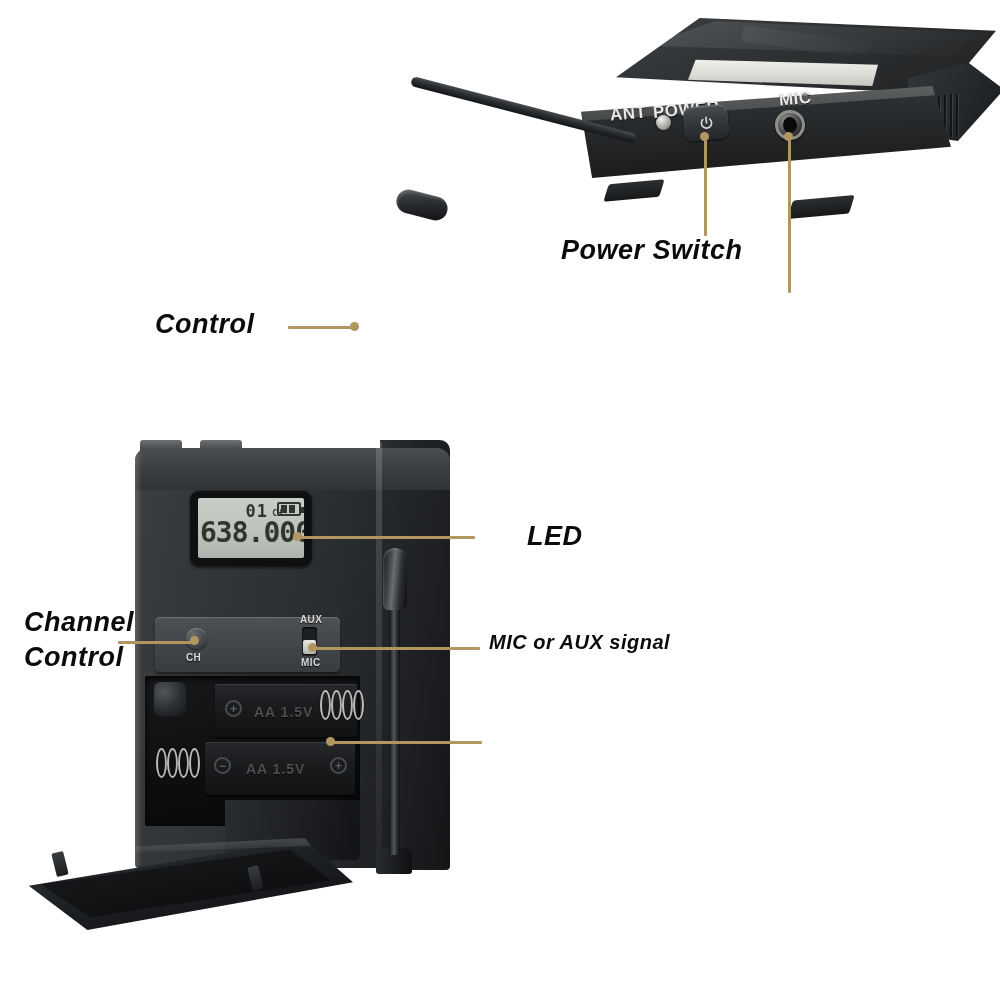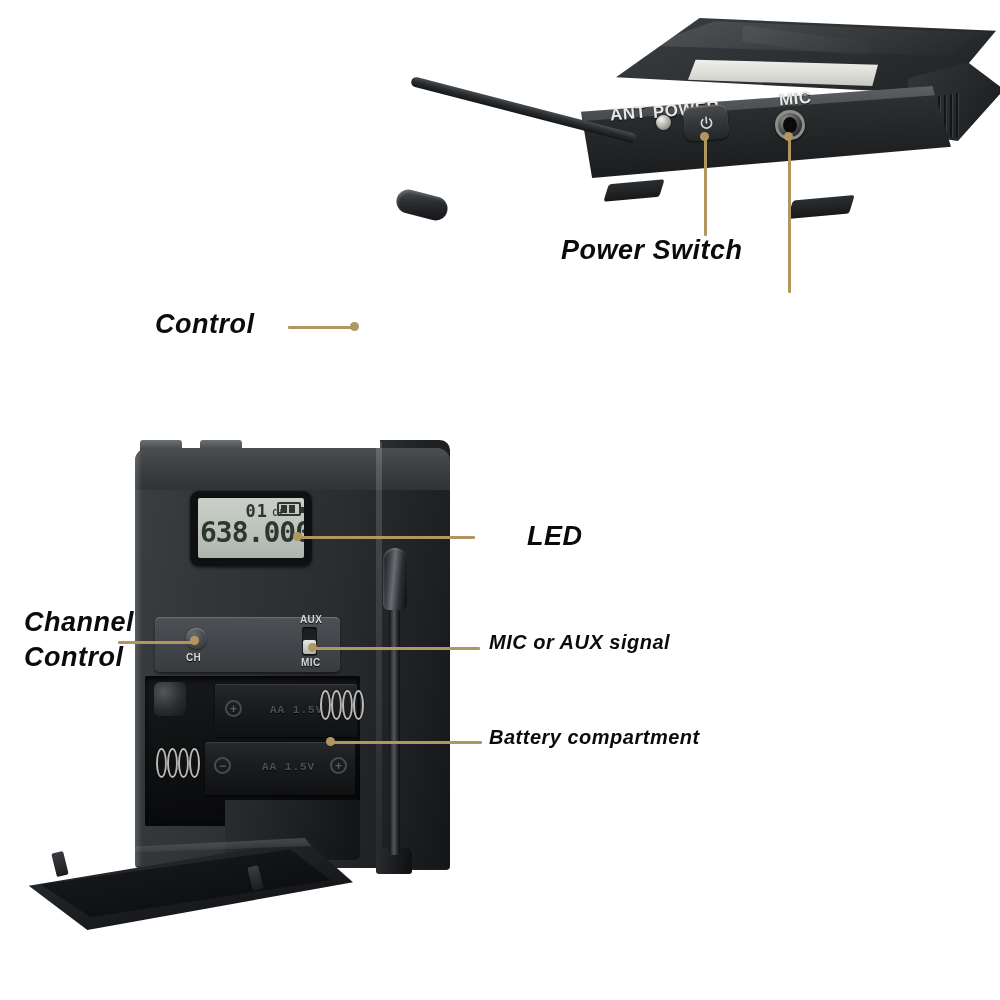--- a/index.html
+++ b/index.html
@@ -238,24 +238,23 @@
     border-radius:2px;
     box-shadow:inset 0 3px 6px rgba(0,0,0,.9);
   }
   .bat-bay{
     position:absolute; height:53px;
     background:linear-gradient(180deg,#26282b 0%,#1a1c1e 40%,#101113 100%);
     border-radius:3px;
     box-shadow:inset 0 1px 1px rgba(255,255,255,.10), 0 1px 2px rgba(0,0,0,.8);
   }
   .bat-txt{
-    position:absolute; color:#4d5053; font-size:11px; font-weight:bold;
-    font-family:Liberation Mono, monospace; letter-spacing:1px;
+    position:absolute; color:#4d5053; font-size:14px; font-weight:bold;
+    font-family:Liberation Sans, sans-serif; letter-spacing:1px;
     text-shadow:0 1px 0 rgba(0,0,0,.9);
-    margin-left:16px;
   }
   .polarity{
     position:absolute; width:17px; height:17px; border-radius:50%;
     border:2px solid #484b4e; color:#5a5d60; font-size:12px; font-weight:bold;
     display:flex; align-items:center; justify-content:center;
     font-family:"Liberation Sans", sans-serif;
   }
   .spring{
     position:absolute; width:46px; height:30px;
   }
@@ -439,15 +438,14 @@
 
   <div class="leader" style="left:330px;top:741px;width:152px;"></div>
   <div class="dot" style="left:326px;top:737px;"></div>
 
   <div class="callout sz-big" style="left:561px;top:236px;text-align:center;">Power Switch</div>
   <div class="callout sz-big" style="left:155px;top:310px;">Control</div>
   <div class="callout sz-big" style="left:489px;top:522px;margin-left:38px;">LED</div>
   <div class="callout sz-big" style="left:24px;top:608px;">Channel</div>
   <div class="callout sz-big" style="left:24px;top:643px;">Control</div>
   <div class="callout sz-med" style="left:489px;top:632px;">MIC or AUX signal</div>
-  <div class="callout sz-med" style="left:489px;top:727px;">Battery compartment</div>
 
 </div>
 
 </body></html>

